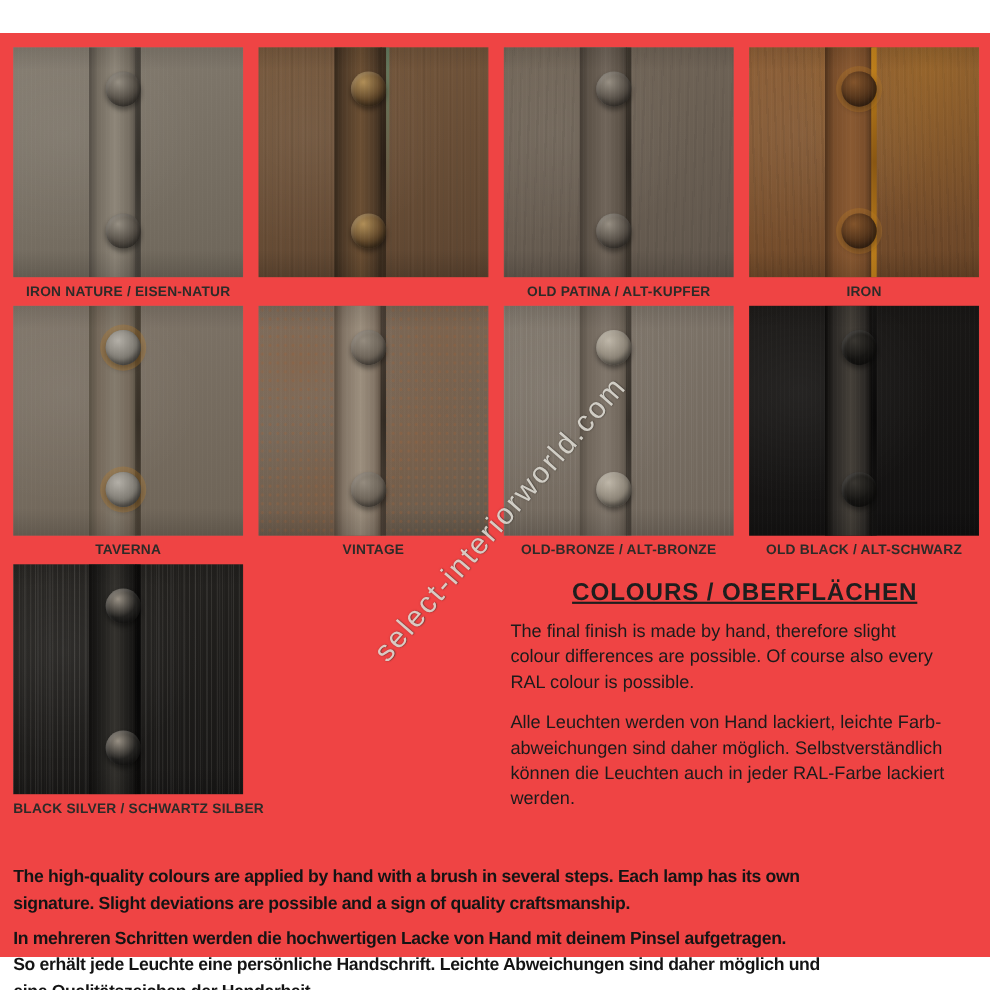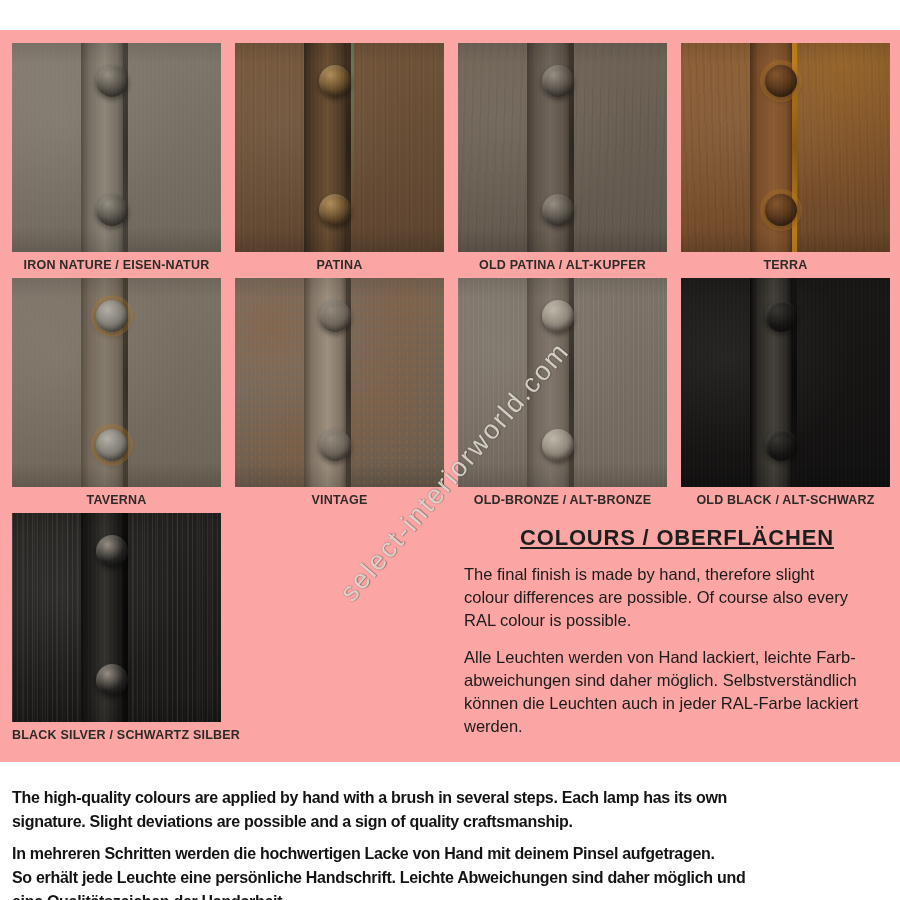--- a/index.html
+++ b/index.html
@@ -2,22 +2,22 @@
 <html><head>
 <meta charset="utf-8">
 <style>
   html,body{margin:0;padding:0;}
   body{
     width:900px;height:900px;background:#ffffff;
     font-family:"Liberation Sans", sans-serif;
     color:#1b1b1b;position:relative;overflow:hidden;
   }
   .page{
-    position:absolute;top:30px;left:0;width:900px;height:732px;
-    background:#fca5a5;
+    position:absolute;top:30px;left:0;width:900px;height:840px;
+    background:#ef4444;
   }
   
   .grid{
     display:grid;
     grid-template-columns:repeat(4,209px);
     column-gap:14px;row-gap:0;
     padding:13px 10px 0 12px;
   }
   .tile{margin:0;}
   .photo{
@@ -134,21 +134,20 @@
 
     <figure class="tile t-patina" style="--b1: #77593d; --b2: #5c4430; --strip: #503b28; --striphi: #6b4f33; --edge: #36291c; --seama: #3f2f20; --seamb: #2b2016; --rivet: #5f4629; --rivethi: #b08e57; --accent: #5d8a6e;">
       <div class="photo">
         <i class="fx"></i>
         <i class="strip"></i>
         <i class="seam"></i>
         <i class="rivet r1"></i>
         <i class="rivet r2"></i>
         <i class="glow"></i>
       </div>
-      <figcaption class="cap">PATINA</figcaption>
     </figure>
 
     <figure class="tile t-oldcopper" style="--b1: #736759; --b2: #60564c; --strip: #5d5348; --striphi: #70655a; --edge: #453d35; --seama: #3f382f; --seamb: #2e2822; --rivet: #544d45; --rivethi: #968e82; --accent: #70655a;">
       <div class="photo">
         <i class="fx"></i>
         <i class="strip"></i>
         <i class="seam"></i>
         <i class="rivet r1"></i>
         <i class="rivet r2"></i>
         <i class="glow"></i>
@@ -158,21 +157,21 @@
 
     <figure class="tile t-terra" style="--b1: #8d5f36; --b2: #6a4527; --strip: #7a4e2b; --striphi: #8a5a32; --edge: #50331c; --seama: #c8861c; --seamb: #8a5712; --rivet: #4f3119; --rivethi: #83542b; --accent: #c8861c;">
       <div class="photo">
         <i class="fx"></i>
         <i class="strip"></i>
         <i class="seam"></i>
         <i class="rivet r1"></i>
         <i class="rivet r2"></i>
         <i class="glow"></i>
       </div>
-      <figcaption class="cap">TERRA</figcaption>
+      <figcaption class="cap">IRON</figcaption>
     </figure>
 
     <figure class="tile t-taverna" style="--b1: #80766a; --b2: #6d6356; --strip: #75695b; --striphi: #847b6d; --edge: #595144; --seama: #4c4337; --seamb: #362f26; --rivet: #7d7971; --rivethi: #b3afa7; --accent: #a06f2a;">
       <div class="photo">
         <i class="fx"></i>
         <i class="strip"></i>
         <i class="seam"></i>
         <i class="rivet r1"></i>
         <i class="rivet r2"></i>
         <i class="glow"></i>

